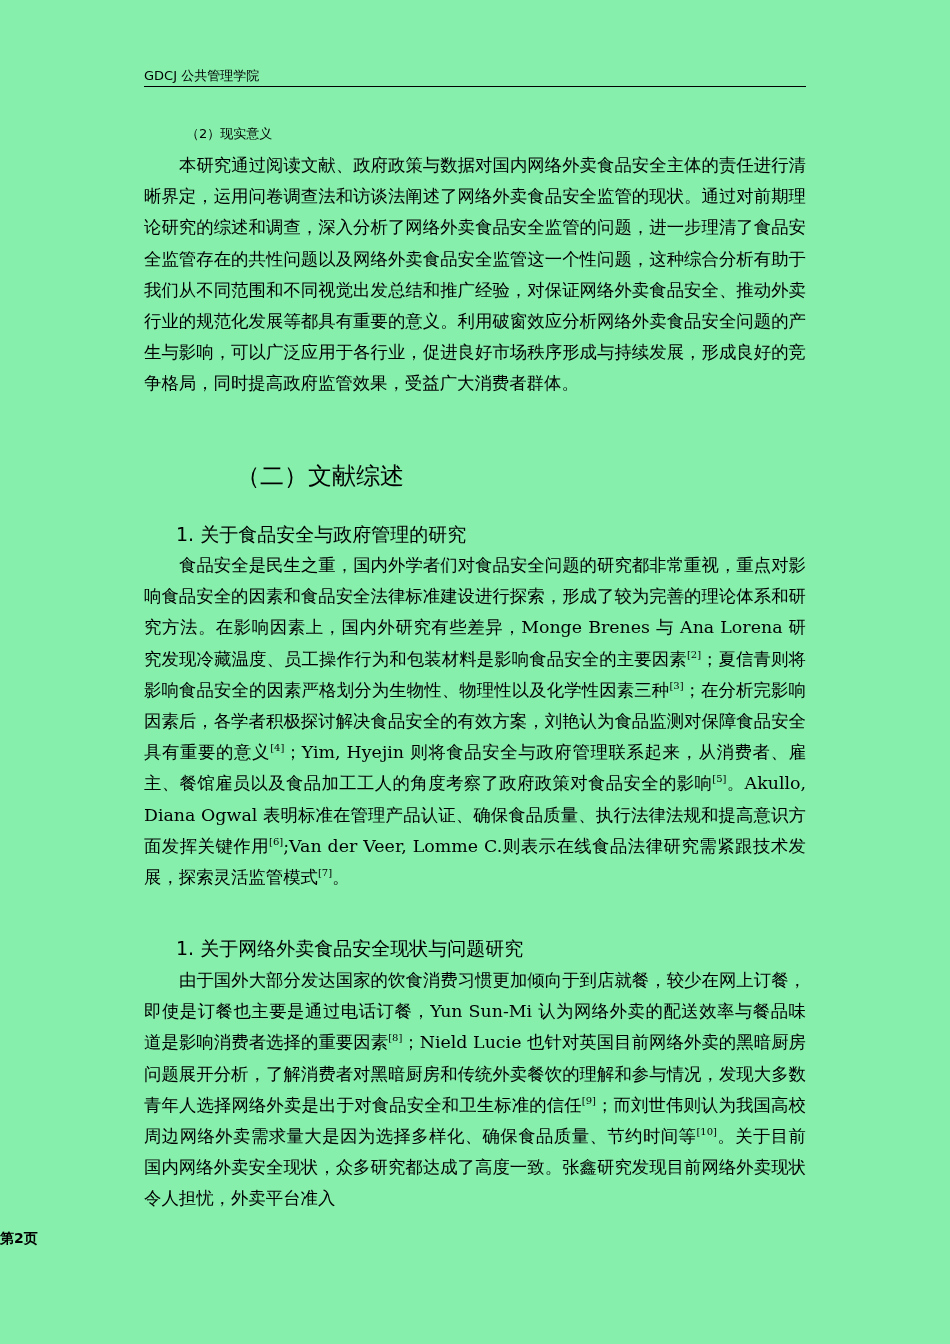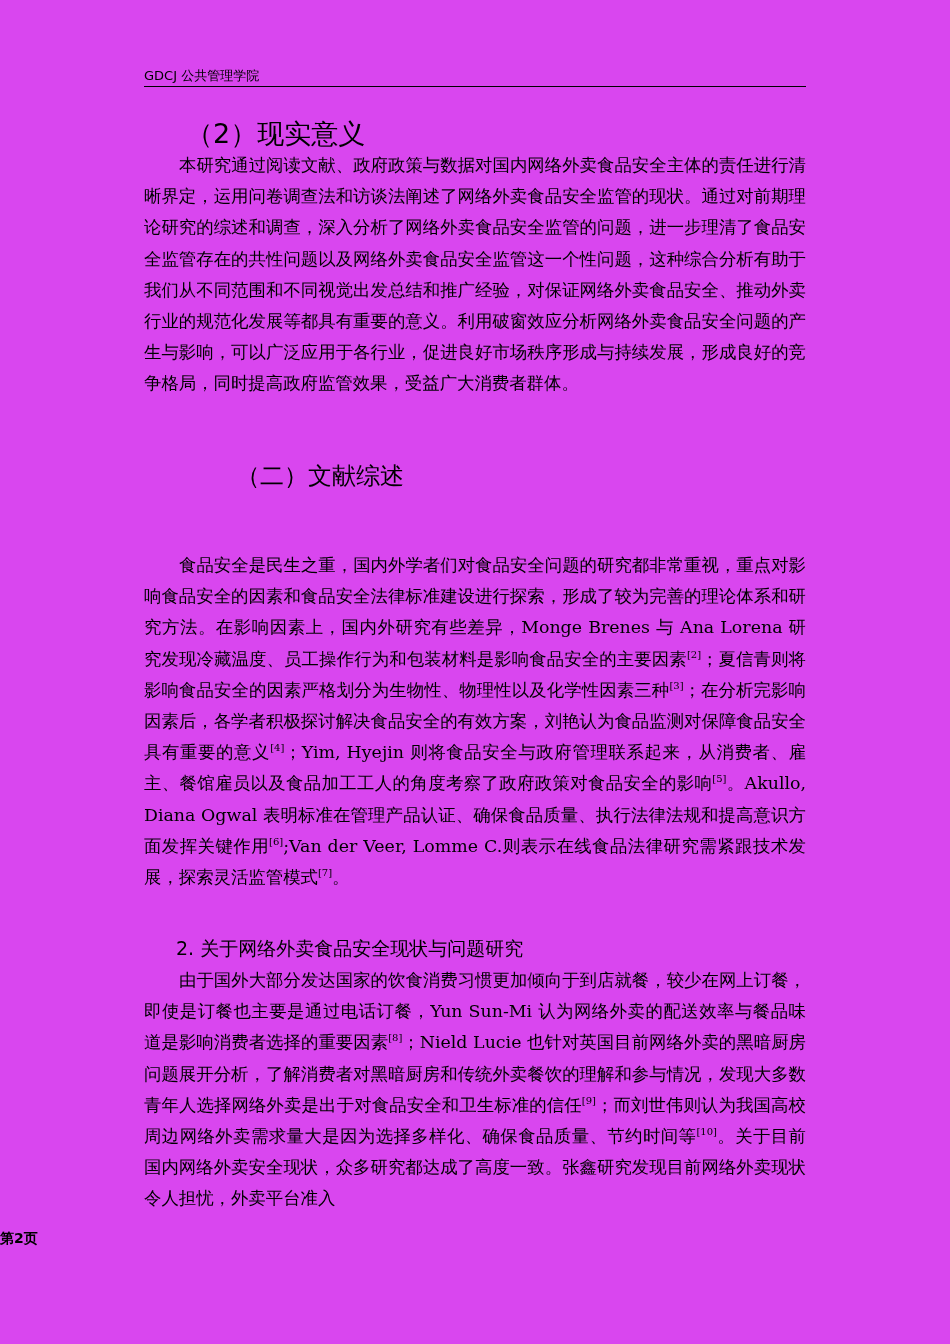--- a/index.html
+++ b/index.html
@@ -1,27 +1,27 @@
 <!DOCTYPE html>
 <html><head>
 <meta charset="utf-8">
 <style>
   html, body { margin: 0; padding: 0; background: #ffffff; }
   body { width: 950px; height: 1344px; position: relative; overflow: hidden; color: #000; }
-  .page { position: absolute; left: 0; top: 0; width: 950px; height: 1344px; background: #d946ef; }
+  .page { position: absolute; left: 0; top: 0; width: 950px; height: 1344px; background: #86efac; }
   .header {
     position: absolute; left: 144px; top: 66px; width: 662px; height: 20px;
     border-bottom: 1px solid #000;
     font-family: "DejaVu Sans", sans-serif; font-size: 13px; line-height: 20px;
   }
   .header .left { position: absolute; left: 0; top: 0; }
   .header .right { position: absolute; right: 0; top: 0; }
   .h-sub {
     position: absolute; left: 186px; top: 120px;
-    font-family: "DejaVu Sans", sans-serif; font-size: 27px; line-height: 28px;
+    font-family: "DejaVu Sans", sans-serif; font-size: 13px; line-height: 28px;
   }
   .body-text {
     position: absolute; left: 144px; width: 662px;
     font-family: "DejaVu Serif", serif; font-size: 17.4px; line-height: 31.2px;
     text-align: justify; text-indent: 35px;
   }
   .h2 {
     position: absolute; left: 196px; top: 462px;
     font-family: "DejaVu Sans", sans-serif; font-size: 24px; line-height: 28px; margin-left: 40px;
   }
@@ -43,26 +43,27 @@
   <div class="header">
     <span class="left">GDCJ 公共管理学院</span>
   </div>
 
   <div class="h-sub">（2）现实意义</div>
 
   <div class="body-text" style="top:150px;">本研究通过阅读文献、政府政策与数据对国内网络外卖食品安全主体的责任进行清晰界定，运用问卷调查法和访谈法阐述了网络外卖食品安全监管的现状。通过对前期理论研究的综述和调查，深入分析了网络外卖食品安全监管的问题，进一步理清了食品安全监管存在的共性问题以及网络外卖食品安全监管这一个性问题，这种综合分析有助于我们从不同范围和不同视觉出发总结和推广经验，对保证网络外卖食品安全、推动外卖行业的规范化发展等都具有重要的意义。利用破窗效应分析网络外卖食品安全问题的产生与影响，可以广泛应用于各行业，促进良好市场秩序形成与持续发展，形成良好的竞争格局，同时提高政府监管效果，受益广大消费者群体。</div>
 
   <div class="h2">（二）文献综述</div>
 
+  <div class="h3" style="top:520px;">1. 关于食品安全与政府管理的研究</div>
 
   <div class="body-text" style="top:550px;">
     <span>食品安全是民生之重，国内外学者们对食品安全问题的研究都非常重视，重点对影响食品安全的因素和食品安全法律标准建设进行探索，形成了较为完善的理论体系和研究方法。在影响因素上，国内外研究有些差异，Monge Brenes 与 Ana  Lorena 研究发现冷藏温度、员工操作行为和包装材料是影响食品安全的主要因素</span><sup>[2]</sup><span>；夏信青则将影响食品安全的因素严格划分为生物性、物理性以及化学性因素三种</span><sup>[3]</sup><span>；在分析完影响因素后，各学者积极探讨解决食品安全的有效方案，刘艳认为食品监测对保障食品安全具有重要的意义</span><sup>[4]</sup><span>；Yim, Hyejin 则将食品安全与政府管理联系起来，从消费者、雇主、餐馆雇员以及食品加工工人的角度考察了政府政策对食品安全的影响</span><sup>[5]</sup><span>。Akullo, Diana Ogwal 表明标准在管理产品认证、确保食品质量、执行法律法规和提高意识方面发挥关键作用</span><sup>[6]</sup><span>;Van der Veer, Lomme C.则表示在线食品法律研究需紧跟技术发展，探索灵活监管模式</span><sup>[7]</sup><span>。</span>
   </div>
 
-  <div class="h3" style="top:934px;">2. 关于网络外卖食品安全现状与问题研究</div>
+  <div class="h3" style="top:934px;">1. 关于网络外卖食品安全现状与问题研究</div>
 
   <div class="body-text" style="top:965px;">
     <span>由于国外大部分发达国家的饮食消费习惯更加倾向于到店就餐，较少在网上订餐，即使是订餐也主要是通过电话订餐，Yun Sun-Mi 认为网络外卖的配送效率与餐品味道是影响消费者选择的重要因素</span><sup>[8]</sup><span>；Nield Lucie 也针对英国目前网络外卖的黑暗厨房问题展开分析，了解消费者对黑暗厨房和传统外卖餐饮的理解和参与情况，发现大多数青年人选择网络外卖是出于对食品安全和卫生标准的信任</span><sup>[9]</sup><span>；而刘世伟则认为我国高校周边网络外卖需求量大是因为选择多样化、确保食品质量、节约时间等</span><sup>[10]</sup><span>。关于目前国内网络外卖安全现状，众多研究都达成了高度一致。张鑫研究发现目前网络外卖现状令人担忧，外卖平台准入</span>
   </div>
 
   <div class="footer">第2页</div>
 
 </div>
 
 </body></html>

